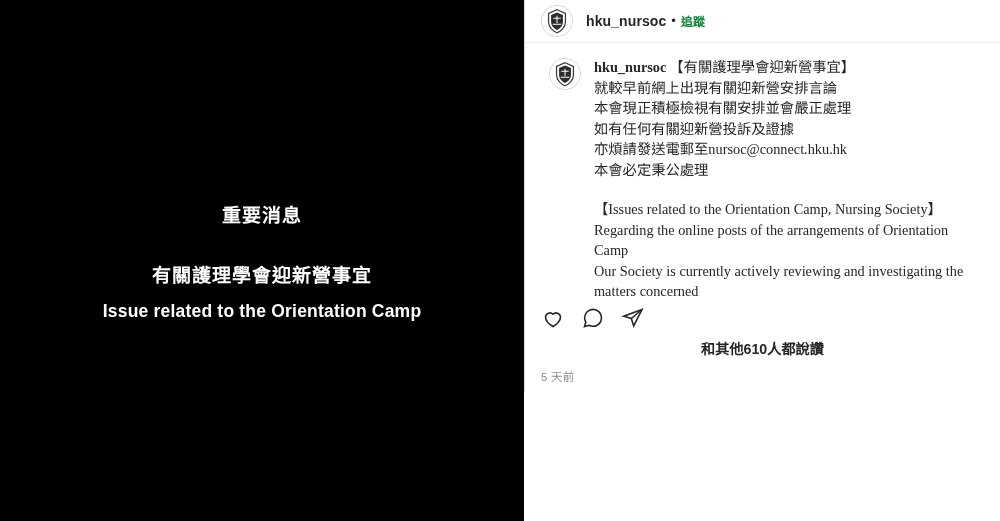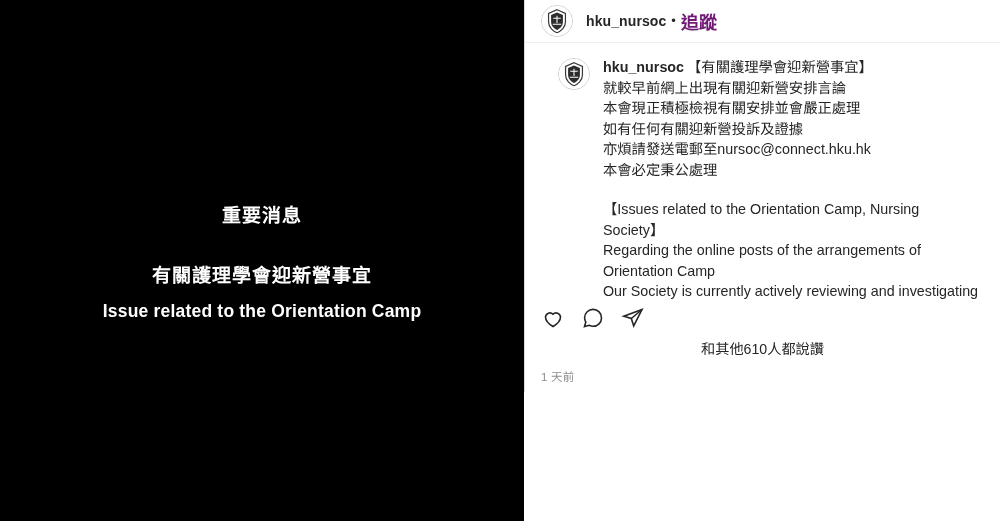--- a/index.html
+++ b/index.html
@@ -102,32 +102,33 @@
     font-weight: bold;
     color: #262626;
     letter-spacing: 0.1px;
   }
   .dot-sep {
     color: #262626;
     font-size: 13px;
     margin: 0 5px;
   }
   .follow-link {
-    font-size: 18px;
-    font-weight: bold;
-    color: #701a75;
+    font-size: 12px;
+    font-weight: bold;
+    color: #15803d;
     cursor: pointer;
     text-align: right;
   }
 
   
   .post-body {
     flex: 1 1 auto;
     overflow: hidden;
-    padding: 14px 16px 0 33px;
+    padding: 14px 16px 0 24px;
+    font-family: Liberation Serif, serif;
   }
 
   .caption-row {
     display: flex;
     align-items: flex-start;
   }
   .caption-row .avatar {
     width: 32px; height: 32px; flex: 0 0 32px; margin-right: 13px; margin-top: 1px;
   }
   .caption-text {
@@ -190,21 +191,21 @@
     display: block;
   }
   .action-icon svg { display: block; }
 
   .likes-row {
     padding: 6px 16px 0 16px;
     font-size: 14.2px;
     color: #262626;
     text-align: center;
   }
-  .likes-row .likes-text { font-weight: normal; }
+  .likes-row .likes-text { font-weight: bold; }
 
   .timestamp-row {
     padding: 10px 16px 8px 16px;
     font-size: 11.5px;
     color: #8e8e8e;
     letter-spacing: 0.2px;
   }
 </style>
 </head>
 <body>
@@ -288,16 +289,16 @@
           <path d="M21 3.5L2.8 10.2l7.5 2.3 2.4 7.4z"></path>
           <path d="M21 3.5l-10.7 9"></path>
         </svg>
       </span>
     </div>
 
     <div class="likes-row">
       <span class="likes-text">和其他610人都說讚</span>
     </div>
 
-    <div class="timestamp-row">1 天前</div>
+    <div class="timestamp-row">5 天前</div>
 
   </div>
 </div>
 
 </body></html>

